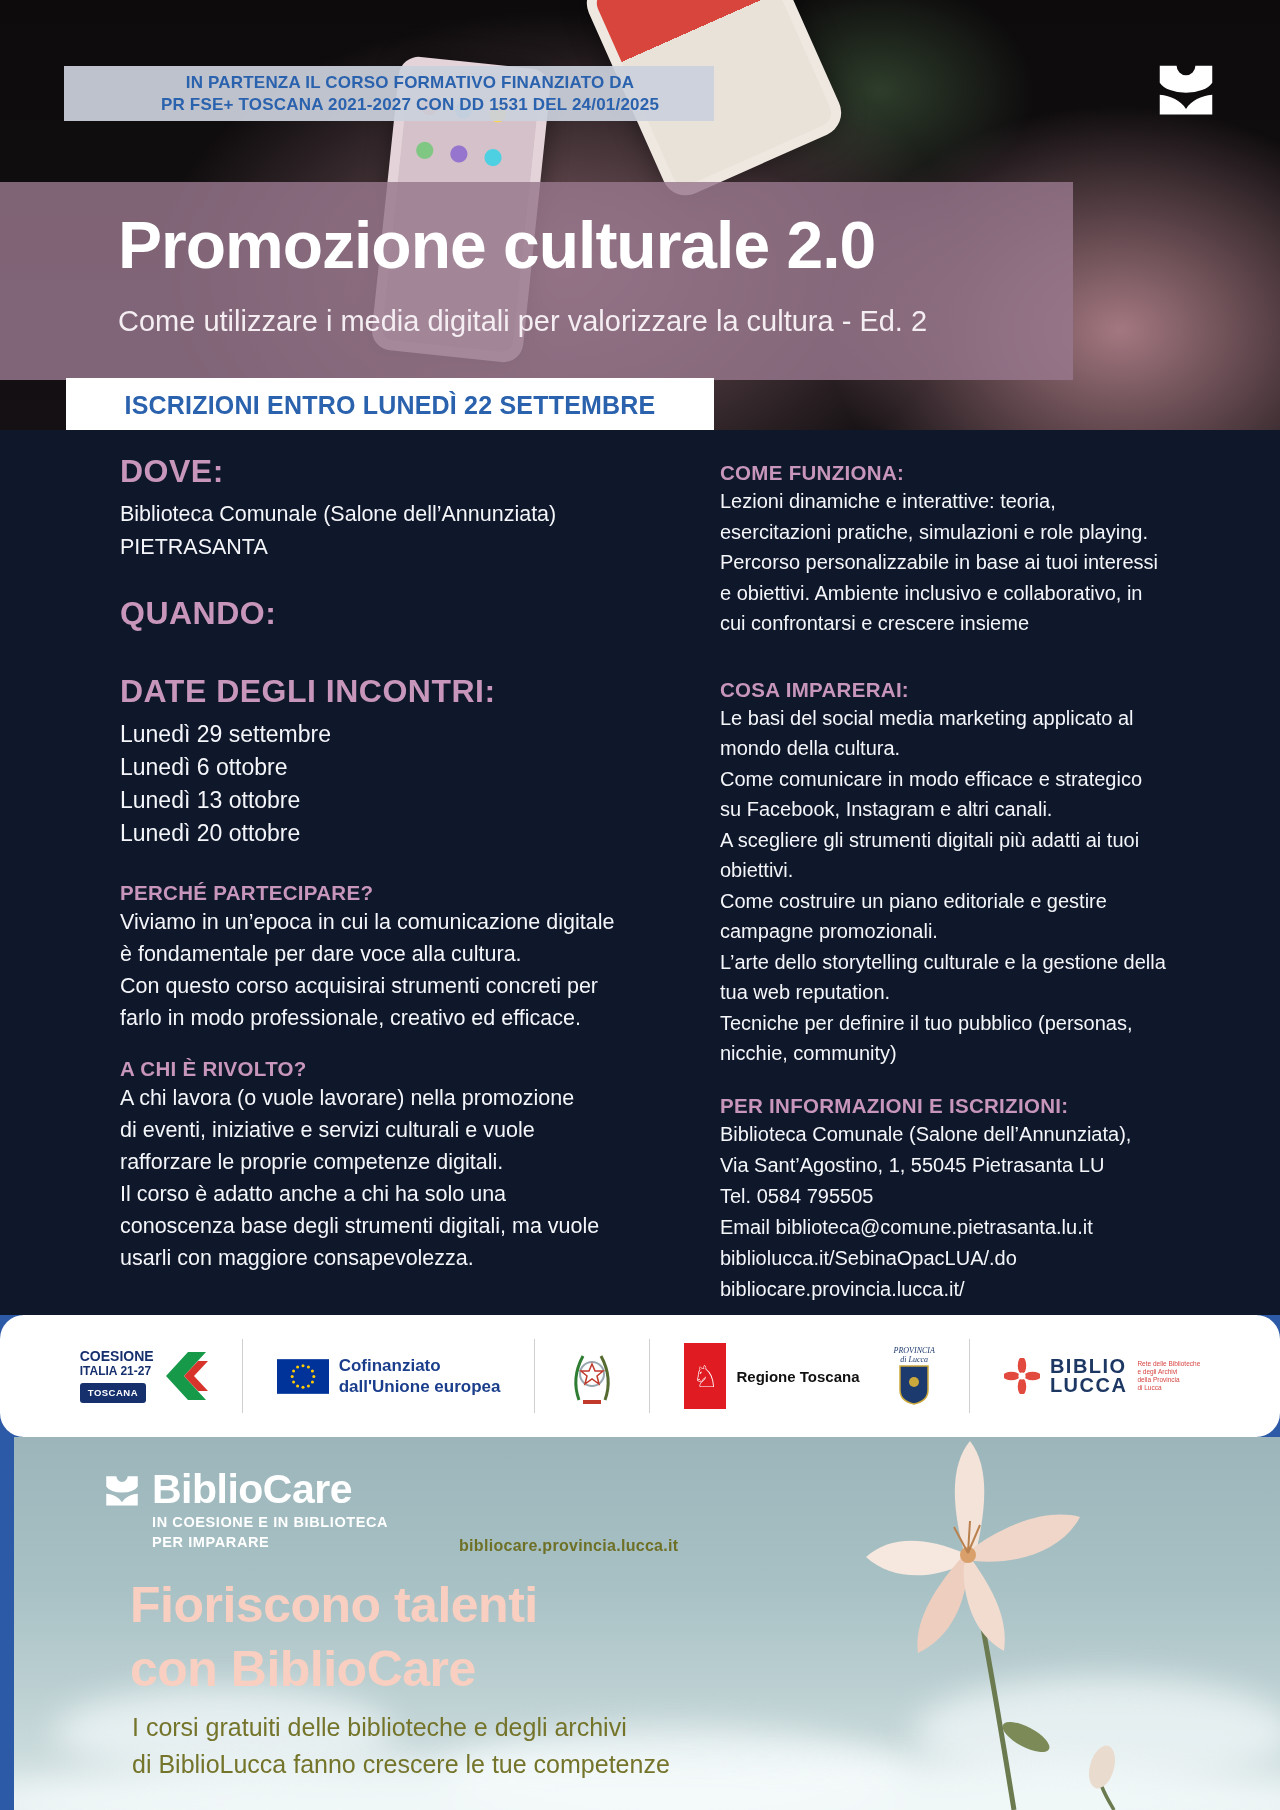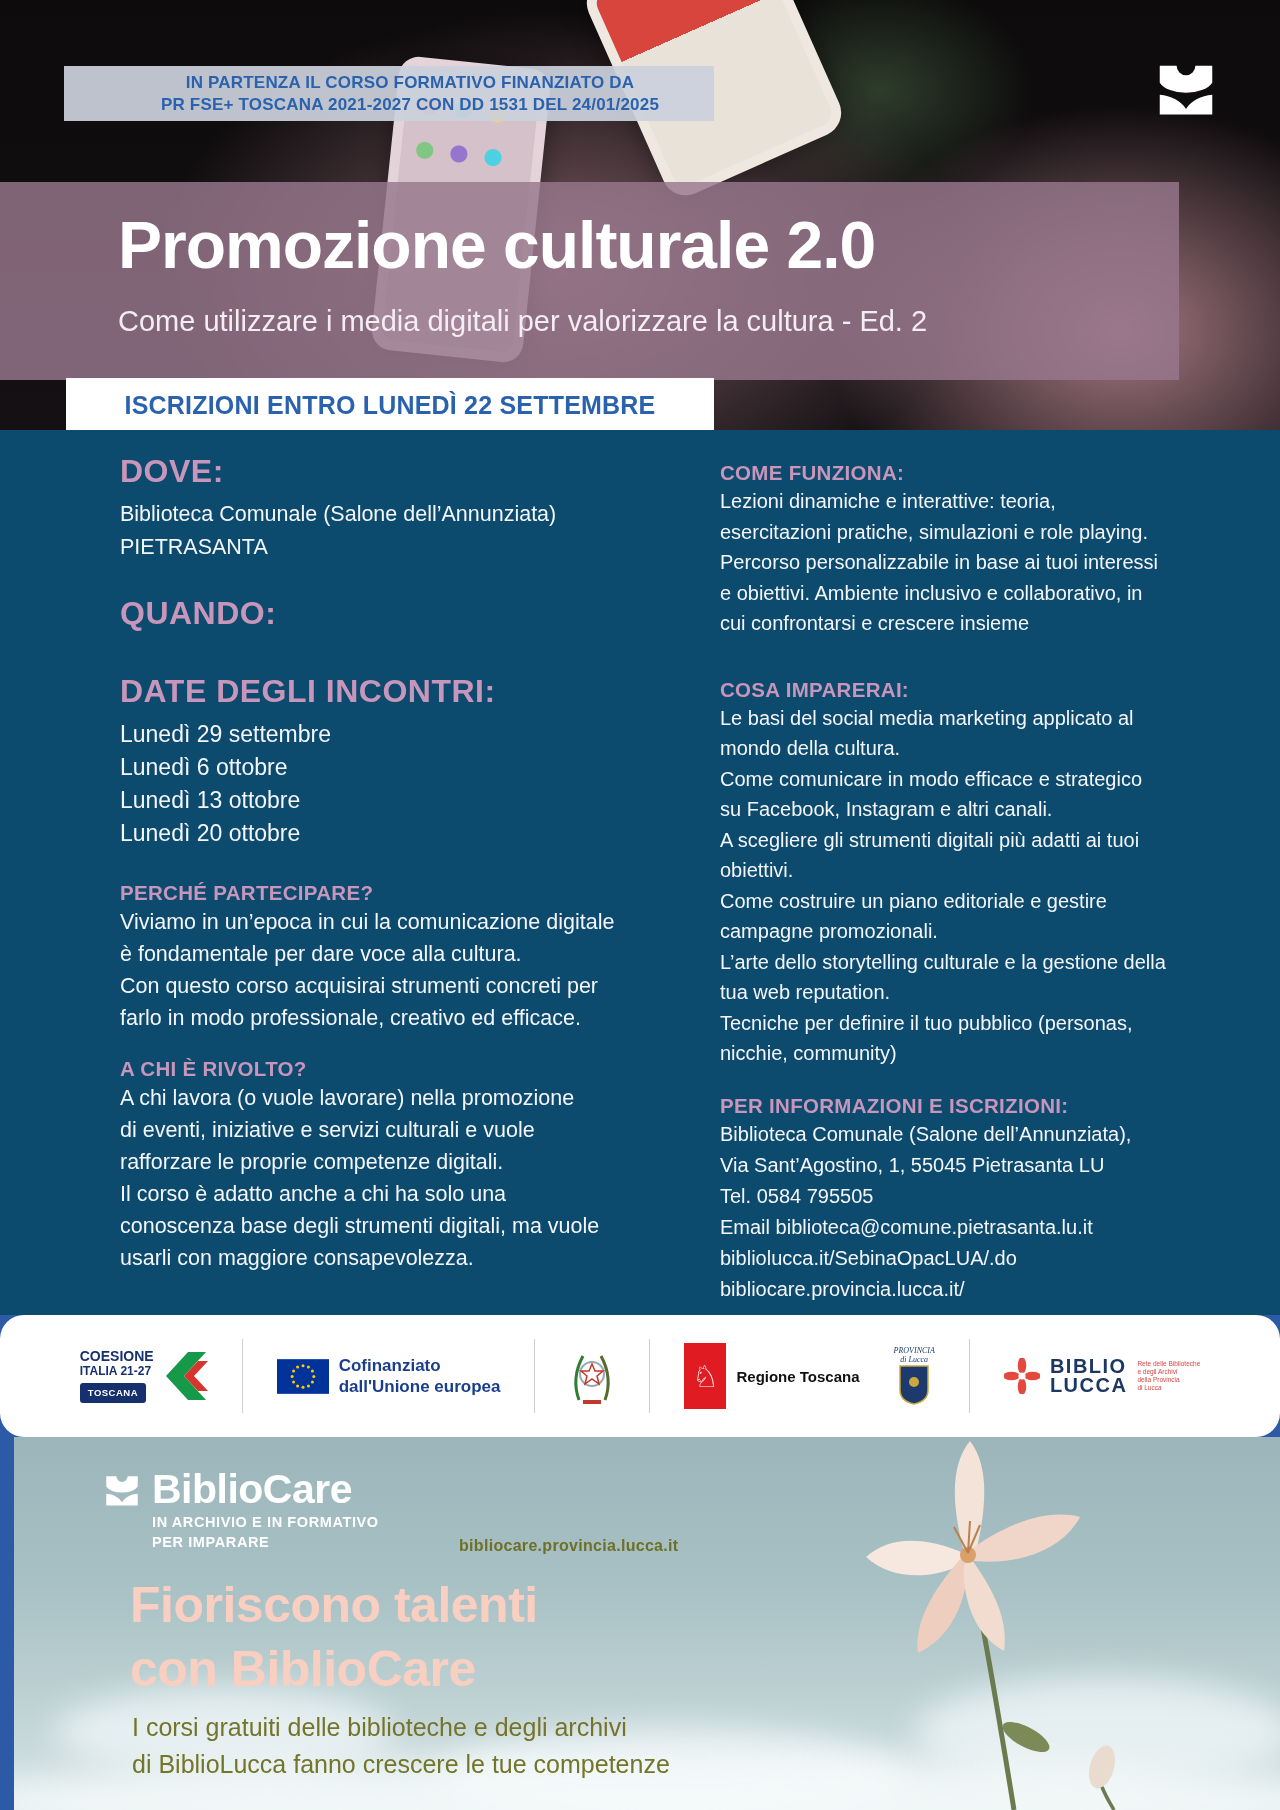--- a/index.html
+++ b/index.html
@@ -29,32 +29,32 @@
   .phone-decor-2 .screen{position:absolute;inset:10px;border-radius:14px;
     background:linear-gradient(#d8453c 0 34%, #e9e2d8 34%);}
 
   .funding-banner{position:absolute;left:64px;top:66px;width:608px;height:55px;
     background:rgba(203,209,219,.93);display:flex;flex-direction:column;justify-content:center;
     align-items:center;text-align:center;padding-left:42px;}
   .funding-banner div{color:#2b62ae;font-weight:bold;font-size:17px;line-height:22px;letter-spacing:.2px;}
 
   .mark-top{position:absolute;right:60px;top:62px;width:68px;height:60px;}
 
-  .title-overlay{position:absolute;left:0;top:182px;width:1179px;height:198px;
+  .title-overlay{position:absolute;left:0;top:182px;width:1073px;height:198px;
     background:rgba(152,120,141,.82);box-sizing:border-box;padding:26px 0 0 118px;}
   .title-overlay h1{margin:0;color:#ffffff;font-size:66px;line-height:74px;font-weight:bold;letter-spacing:-1px;}
   .title-overlay .subtitle{margin-top:20px;color:#f4edf2;font-size:29px;line-height:38px;}
 
   
   .deadline-band{position:absolute;left:66px;top:378px;width:648px;height:55px;background:#ffffff;
     display:flex;align-items:center;justify-content:center;}
   .deadline-band span{color:#2b62ae;font-weight:bold;font-size:25px;letter-spacing:.2px;}
 
   
-  .main-blue{position:absolute;left:0;top:430px;width:1280px;height:885px;background:#0c4a6e;}
+  .main-blue{position:absolute;left:0;top:430px;width:1280px;height:885px;background:#0f172a;}
   .col{position:absolute;top:22px;}
   .col-left{left:120px;width:600px;}
   .col-right{left:720px;width:590px;}
   .h-big{color:#c796ba;font-weight:bold;font-size:32px;line-height:38px;letter-spacing:.5px;margin:0;}
   .h-small{color:#c796ba;font-weight:bold;font-size:20.5px;line-height:26px;letter-spacing:.3px;margin:0;}
   .t-loc{color:#f4f6fa;font-size:21.5px;line-height:33px;}
   .t-dates{color:#f4f6fa;font-size:23px;line-height:33px;}
   .t-body{color:#f4f6fa;font-size:21.5px;line-height:32px;}
   .t-body-r{color:#f4f6fa;font-size:20px;line-height:30.5px;}
   .t-info{color:#f4f6fa;font-size:20px;line-height:31px;}
@@ -304,21 +304,21 @@
       <path d="M318,350 C322,360 326,366 330,373" stroke="#6b7a4f" stroke-width="3.5" fill="none"></path>
     </svg>
 
     <div class="footer-brand">
       <svg class="mk" viewBox="0 0 64 64">
         <path d="M4,4 h18 a10,10 0 0 0 20,0 h18 v18 a30,17 0 0 1 -56,0 z" fill="#ffffff"></path>
         <path d="M4,35 c12,1 22,6 28,15 c6,-9 16,-14 28,-15 v21 h-56 z" fill="#ffffff"></path>
       </svg>
       <div>
         <div class="fb-name">BiblioCare</div>
-        <div class="fb-sub">IN ARCHIVIO E IN FORMATIVO</div>
+        <div class="fb-sub">IN COESIONE E IN BIBLIOTECA</div>
         <div class="fb-sub">PER IMPARARE</div>
       </div>
     </div>
 
     <div class="footer-url">bibliocare.provincia.lucca.it</div>
     <h2 class="footer-headline preline">Fioriscono talenti
 con BiblioCare</h2>
     <div class="footer-body preline">I corsi gratuiti delle biblioteche e degli archivi
 di BiblioLucca fanno crescere le tue competenze</div>
   </div>

